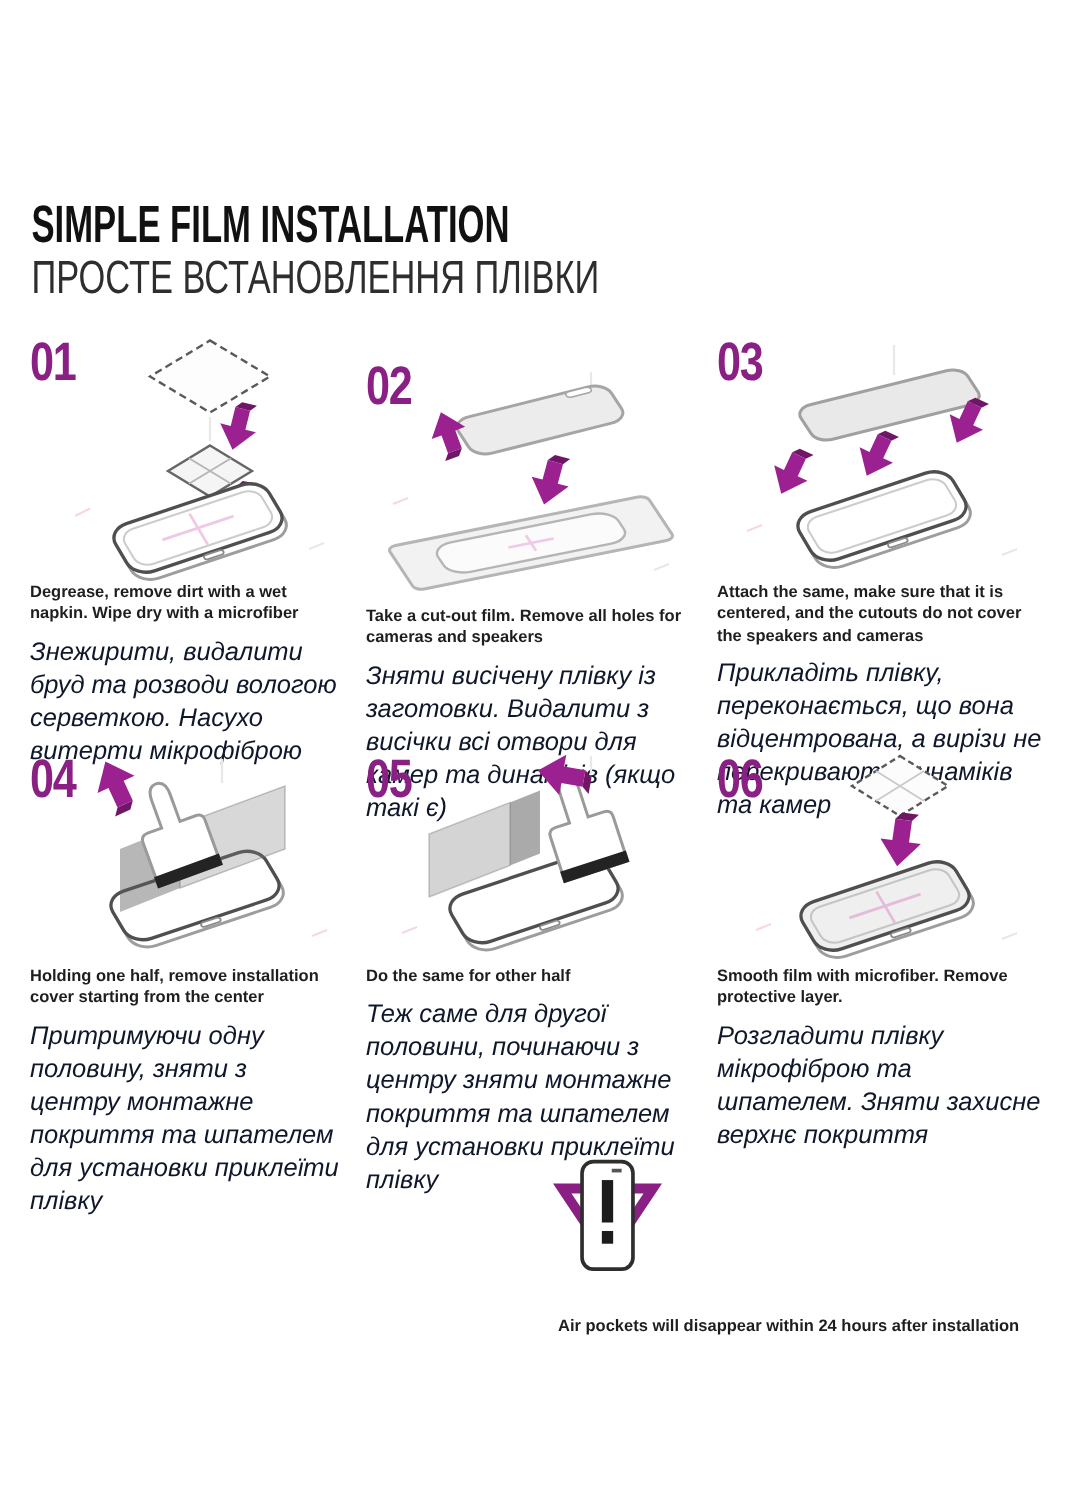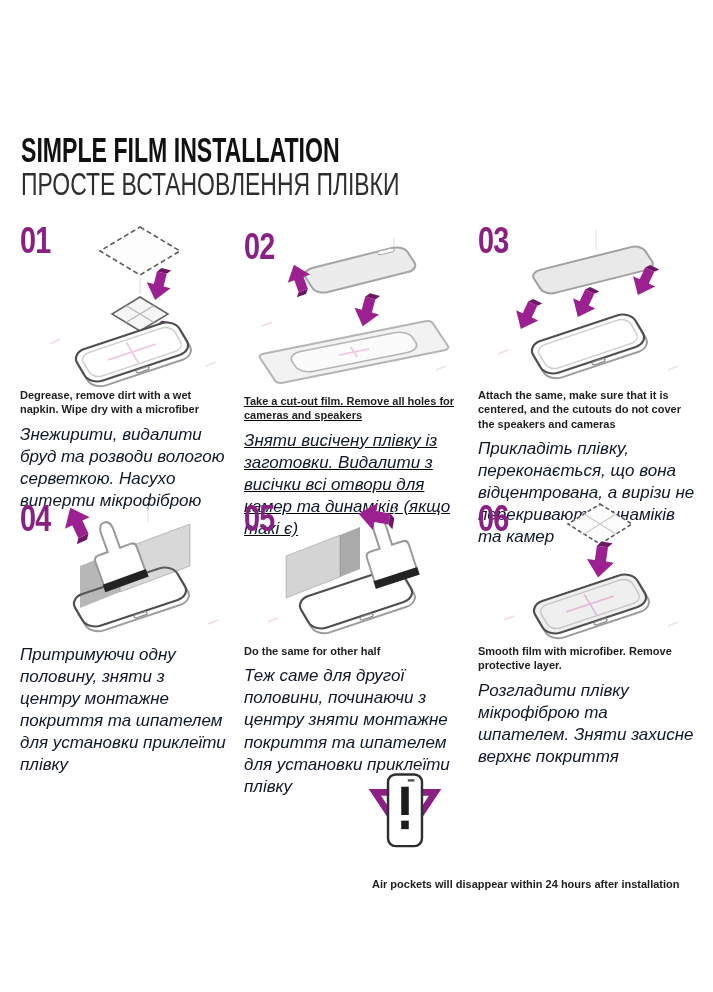--- a/index.html
+++ b/index.html
@@ -17,21 +17,21 @@
     transform:scaleX(0.66);transform-origin:left top;white-space:nowrap;
   }
   .subtitle{
     font-size:31px;font-weight:400;color:#2e2e2e;line-height:1.08;margin-top:1px;
     transform:scaleX(0.74);transform-origin:left top;white-space:nowrap;
   }
 
   
   .step{position:absolute;}
   #step1{left:20px;top:224px;width:206px;}
-  #step2{left:244px;top:230px;width:214px;text-decoration:underline;}
+  #step2{left:244px;top:240px;width:214px;}
   #step3{left:478px;top:224px;width:220px;}
   #step4{left:20px;top:502px;width:206px;}
   #step5{left:244px;top:502px;width:214px;}
   #step6{left:478px;top:502px;width:220px;}
   .step-num{
     position:absolute;left:0;top:-4px;font-size:36px;font-weight:700;color:#8a2084;
     transform:scaleX(0.8);transform-origin:left top;letter-spacing:-1px;
   }
   .illus{height:164px;}
   .row2 .illus{height:142px;}
@@ -169,20 +169,21 @@
           <path d="M1,44 L1,13 Q1,8 6,8 L16,8 L16,-11 Q16,-21 22.5,-21 Q29,-21 29,-11 L29,8 L40,8 Q45,8 45,13 L45,44 Z" fill="#ffffff" stroke="#9a9a9a" stroke-width="2"></path>
           <rect x="0" y="37" width="46" height="8" fill="#232323"></rect>
         </g>
         <g transform="translate(56,18) rotate(155) scale(0.8)">
           <path d="M-7,-22 L7,-22 L12,-28 L-2,-28 Z" fill="#6f1766"></path>
           <path d="M-7,-22 L7,-22 L7,-4 L17,-4 L0,17 L-17,-4 L-7,-4 Z" fill="#9c2190"></path>
         </g>
         <line x1="188" y1="122" x2="198" y2="118" stroke="#f3d7ec" stroke-width="1.5"></line>
       </svg>
     </div>
+    <p class="en">Holding one half, remove installation cover starting from the center</p>
     <p class="uk">Притримуючи одну половину, зняти з центру монтажне покриття та шпателем для установки приклеїти плівку</p>
   </section>
 
   <section class="step row2" id="step5">
     <div class="step-num">05</div>
     <div class="illus">
       <svg width="210" height="140" viewBox="0 0 210 140">
         <line x1="150" y1="2" x2="150" y2="14" stroke="#e8e8e8" stroke-width="1.5"></line>
         <g transform="translate(112,97) scale(1,0.75) rotate(-24)">
           <rect x="-56" y="-16" width="112" height="46" rx="14" fill="#ffffff" stroke="#9d9d9d" stroke-width="2" vector-effect="non-scaling-stroke"></rect>

